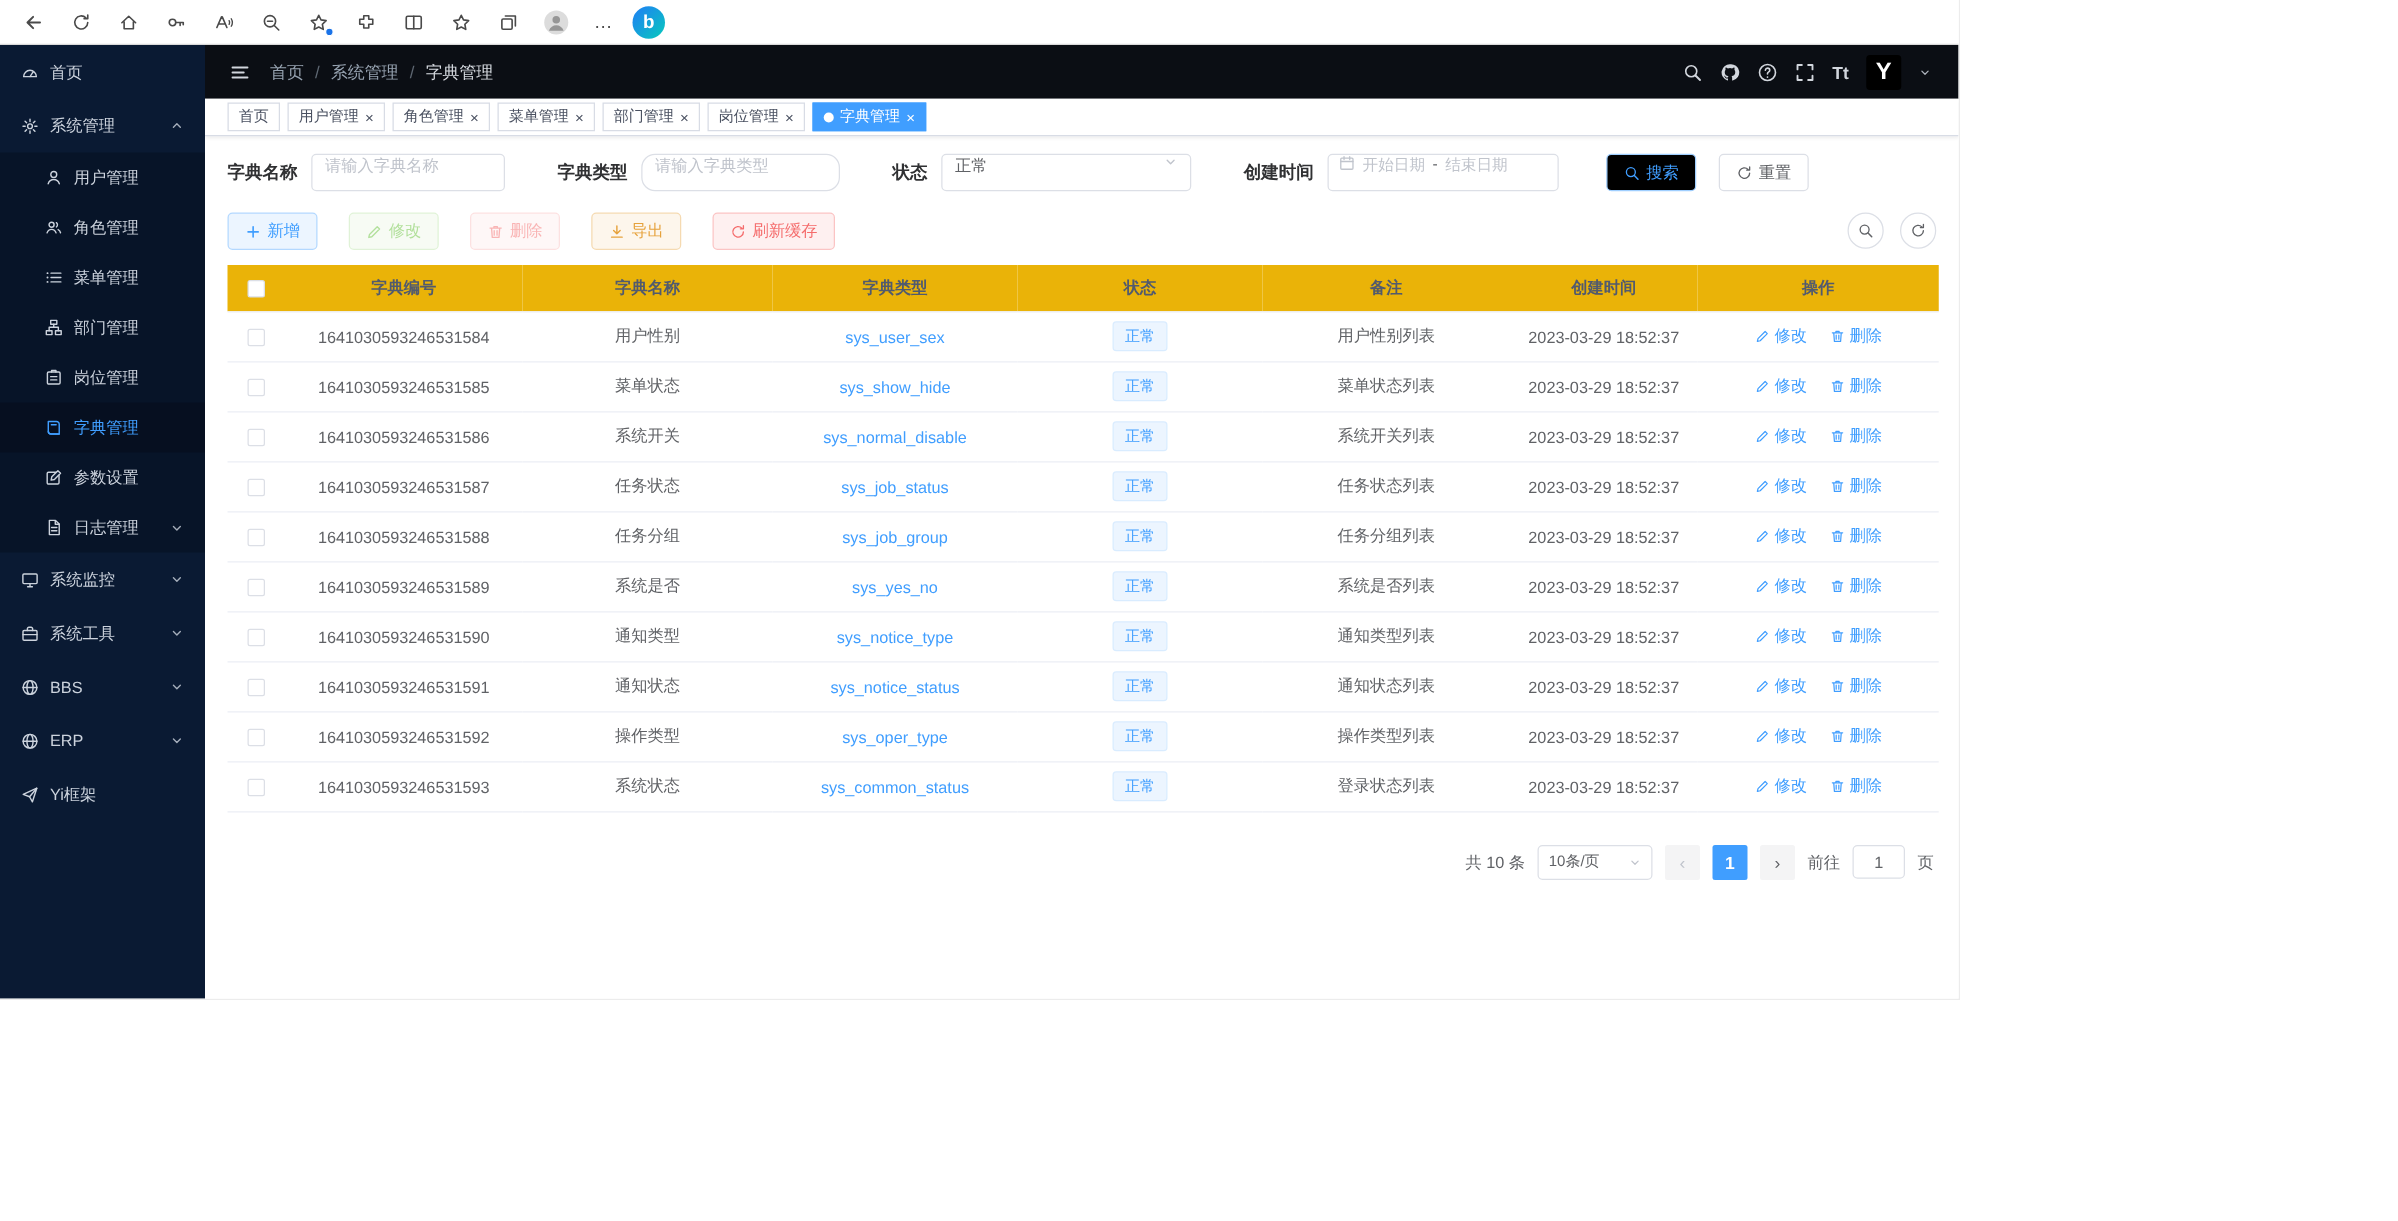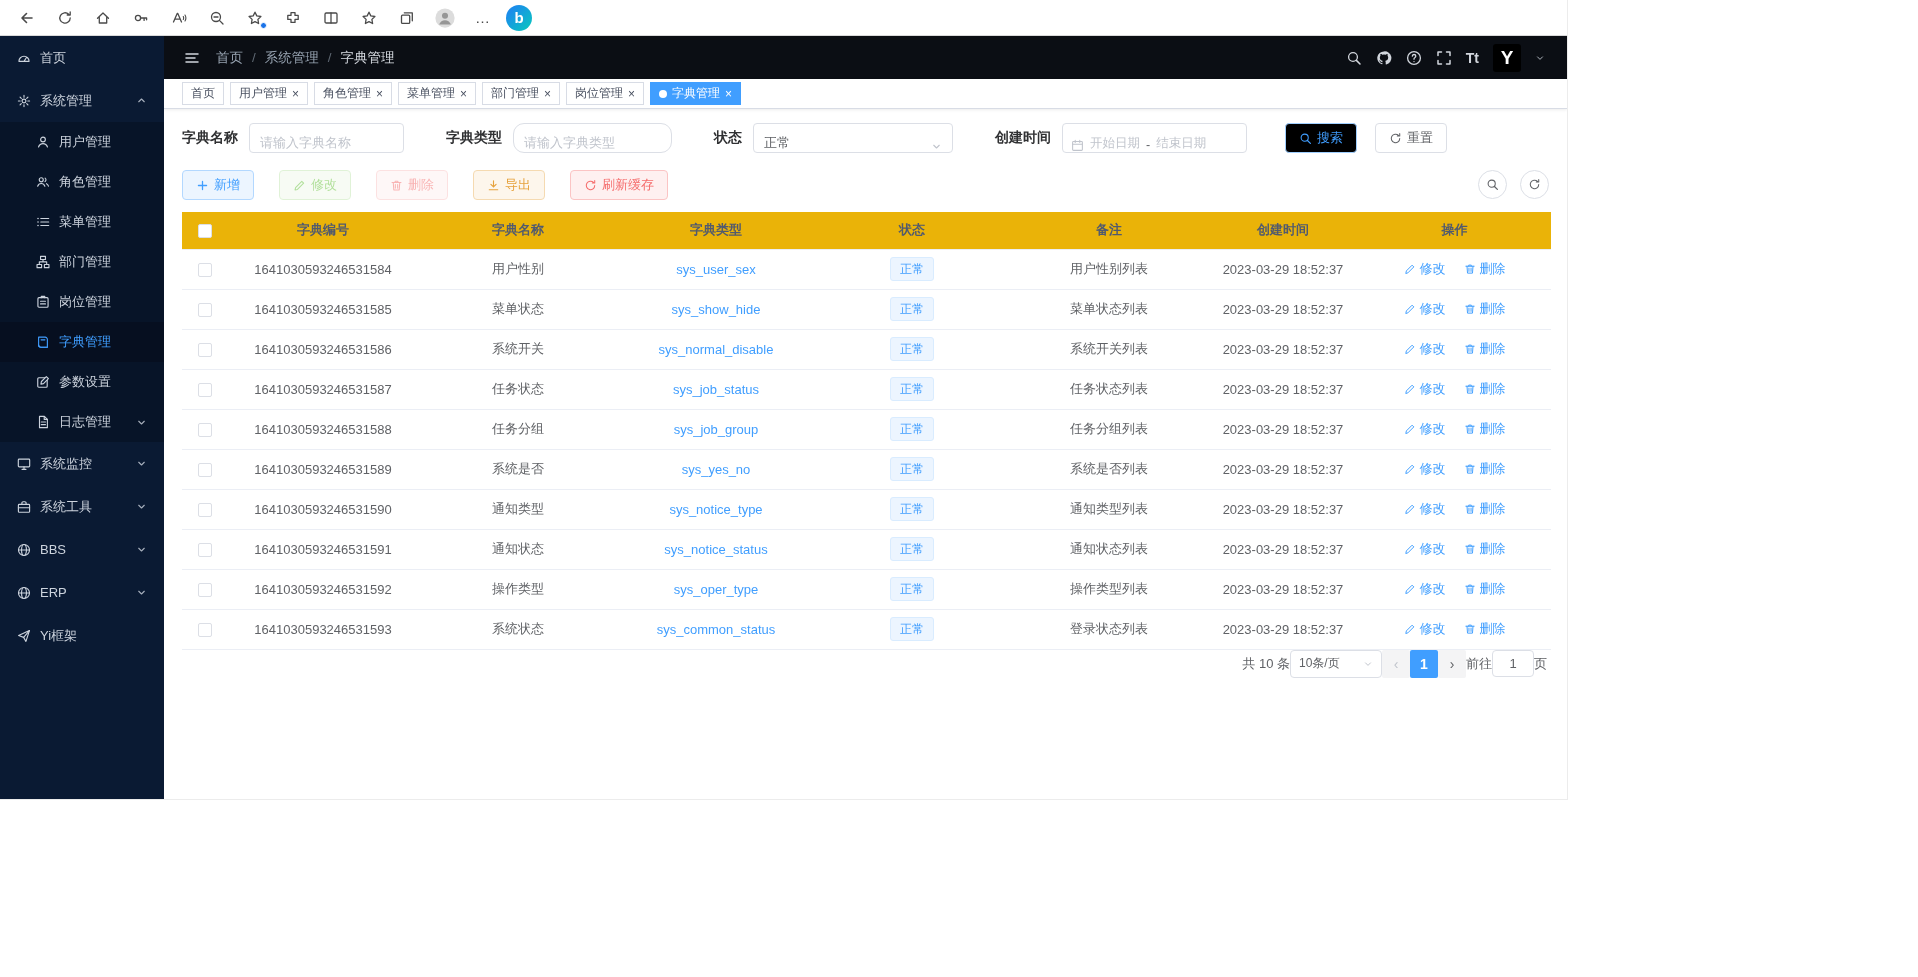--- a/index.html
+++ b/index.html
@@ -55,21 +55,21 @@
   .tag.active { background:#409eff; border-color:#409eff; color:#fff; }
   .tag .dot { width:8px; height:8px; border-radius:50%; background:#fff; }
   .tag-close { font-size:12px; line-height:1; }
 
   
   .content { flex:1; padding:14px 16px 0 18px; overflow:hidden; }
 
   .filter-row { display:flex; align-items:center; font-size:14px; color:#303133; }
   .f-label { font-weight:700; margin-right:11px; white-space:nowrap; }
   .f-group { display:flex; align-items:center; margin-right:42px; }
-  .el-input { height:30px; border:1px solid #dcdfe6; border-radius:4px; background:#fff; display:flex; align-items:flex-end; padding:0 10px; font-size:13px; color:#606266; cursor:text; }
+  .el-input { height:30px; border:1px solid #dcdfe6; border-radius:4px; background:#fff; display:flex; align-items:flex-start; padding:0 10px; font-size:13px; color:#606266; cursor:text; }
   .ph { color:#c0c4cc; }
   .w155 { width:155px; } .w197 { width:159px;border-radius:11px; } .w200 { width:200px; }
   .el-select { cursor:pointer; justify-content:space-between; }
   .sel-caret svg { width:11px; height:11px; color:#c0c4cc; }
   .daterange { width:185px; gap:6px; font-size:12.5px; padding:0 8px; }
   .daterange .ic svg { width:13px; height:13px; color:#c0c4cc; }
   .range-sep { color:#606266; }
   .btn { height:30px; padding:0 13px; border-radius:4px; font-size:13px; display:inline-flex; align-items:center; gap:5px; cursor:pointer; border:1px solid transparent; background:#fff; white-space:nowrap; font-family:inherit; }
   .btn svg { width:13px; height:13px; }
   .btn-search { background:#000000; border-color:#a0cfff; color:#409eff; margin-left:38px; }
@@ -90,21 +90,21 @@
   table.data-table { width:100%; border-collapse:collapse; margin-top:12px; font-size:13px; table-layout:fixed; }
   .data-table th { background:#eab308; color:#515a6e; font-weight:700; height:37px; text-align:center; border-bottom:1px solid #ebeef5; }
   .data-table td { height:40px; text-align:center; color:#606266; border-bottom:1px solid #ebeef5; overflow:hidden; white-space:nowrap; }
   .checkbox { width:14px; height:14px; border:1px solid #dcdfe6; border-radius:2px; background:#fff; display:inline-block; vertical-align:middle; cursor:pointer; }
   .type-link { color:#409eff; cursor:pointer; }
   .badge { display:inline-block; padding:2px 9px; font-size:12px; line-height:1.5; border-radius:3px; background:#ecf5ff; border:1px solid #d9ecff; color:#409eff; }
   .op-link { color:#409eff; cursor:pointer; display:inline-flex; align-items:center; gap:4px; margin:0 9px; }
   .op-link svg { width:12px; height:12px; }
 
   
-  .pagination { display:flex; justify-content:flex-end; align-items:center; font-size:13px; color:#606266; padding-right:4px; }
+  .pagination { display:flex; justify-content:flex-end; align-items:center; margin-top:26px; gap:10px; font-size:13px; color:#606266; padding-right:4px; }
   .pg-size { width:92px; height:28px; border:1px solid #dcdfe6; border-radius:4px; display:flex; align-items:center; justify-content:space-between; padding:0 8px; font-size:12px; cursor:pointer; }
   .pg-size svg { width:10px; height:10px; color:#c0c4cc; }
   .pg-btn { min-width:28px; height:28px; border-radius:2px; display:flex; align-items:center; justify-content:center; background:#f4f4f5; color:#606266; cursor:pointer; font-size:14px; }
   .pg-btn.prev { color:#c0c4cc; }
   .pg-btn.current { background:#409eff; color:#fff; font-weight:700; cursor:default; }
   .pg-input { width:42px; height:27px; border:1px solid #dcdfe6; border-radius:4px; text-align:center; font-size:13px; color:#606266; font-family:inherit; }
   .ic { display:inline-flex; align-items:center; justify-content:center; }
 </style>
 </head>
 <body>

